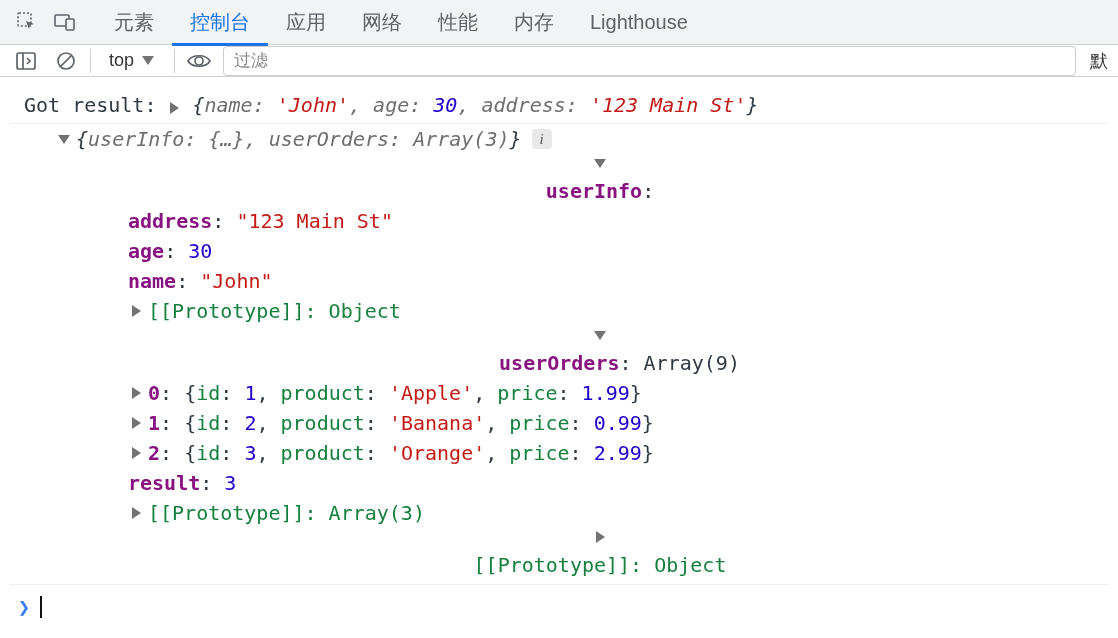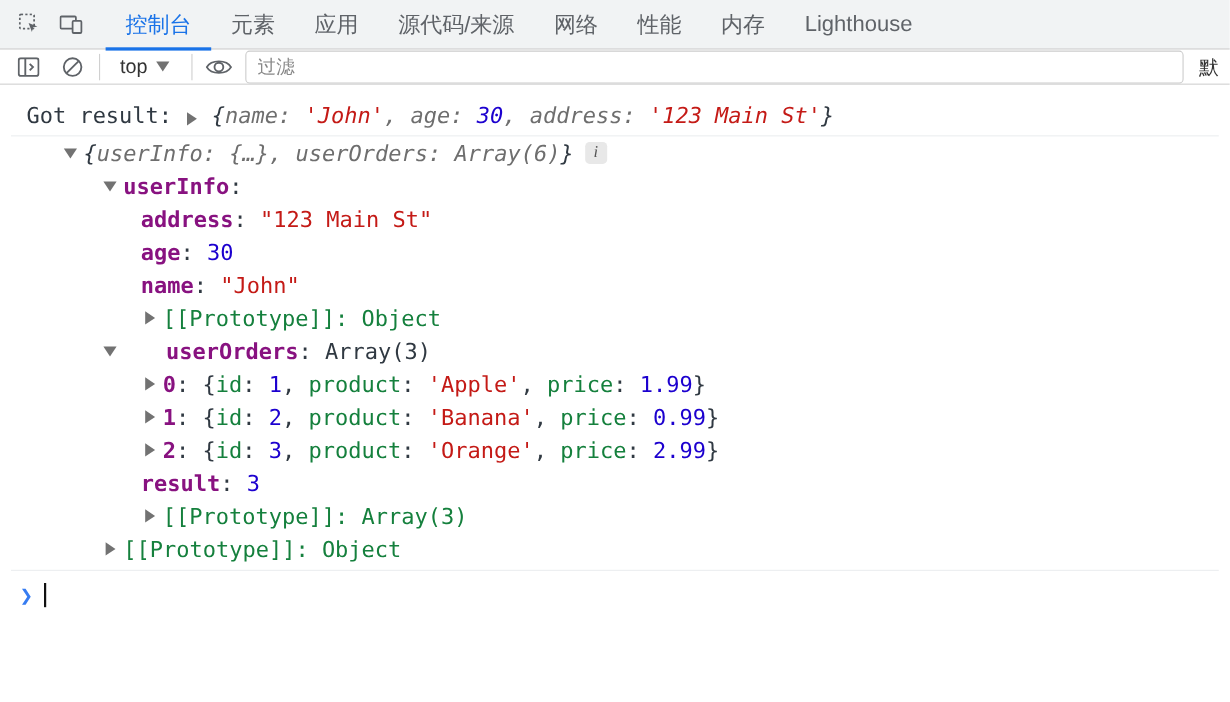--- a/index.html
+++ b/index.html
@@ -133,21 +133,21 @@
   .t-str    { color: #c41a16; } 
   .t-num    { color: #1c00cf; } 
   .t-plain  { color: #303942; }
   .t-dim    { color: #6e6e6e; font-style: italic; }
   .t-dimkey { color: #15803d; }
   .t-brace  { color: #303942; font-style: italic; }
 
   .tree { padding-left: 10px; }
   .node { line-height: 30px; }
   .lvl1 { padding-left: 36px; }
-  .lvl2 { padding-left: 72px; }
+  .lvl2 { padding-left: 72px; flex-direction: column; }
   .lvl3 { padding-left: 108px; }
   .label-line { display:flex; align-items:center; gap:4px; }
 
   
   .prompt-row {
     display: flex; align-items: center; gap: 10px;
     padding: 10px 4px 4px 8px;
     border-top: 1px solid #eceef0;
     margin-top: 4px;
   }
@@ -169,24 +169,23 @@
       <path d="M9 9 L17 12 L13 13 L12 17 Z" fill="#5f6368" stroke="none"></path>
     </svg>
   </div>
   <div class="icon-btn">
     <svg width="22" height="18" viewBox="0 0 22 18" fill="none" stroke="#5f6368" stroke-width="1.6">
       <rect x="1" y="2" width="14" height="11" rx="1"></rect>
       <rect x="12" y="6" width="8" height="11" rx="1" fill="#f1f3f4"></rect>
     </svg>
   </div>
   <div class="tabs">
+    <div class="tab">元素</div>
     <div class="tab active">控制台</div>
-    <div class="tab">元素</div>
     <div class="tab">应用</div>
-    <div class="tab">源代码/来源</div>
     <div class="tab">网络</div>
     <div class="tab">性能</div>
     <div class="tab">内存</div>
     <div class="tab">Lighthouse</div>
   </div>
 </div>
 
 <div class="subbar">
   <div class="icon-btn">
     <svg width="20" height="18" viewBox="0 0 20 18" fill="none" stroke="#5f6368" stroke-width="1.7">
@@ -230,21 +229,21 @@
       <span class="t-brace">{</span><span class="t-dim">name</span><span class="t-dim">: </span><span class="t-str" style="font-style:italic;">'John'</span><span class="t-dim">, </span><span class="t-dim">age</span><span class="t-dim">: </span><span class="t-num" style="font-style:italic;">30</span><span class="t-dim">, </span><span class="t-dim">address</span><span class="t-dim">: </span><span class="t-str" style="font-style:italic;">'123 Main St'</span><span class="t-brace">}</span>
     </span>
   </div>
 
   <div class="tree">
     <div class="node lvl1 label-line">
       <span class="arrow-hold">
           <span class="arrow down"></span>
         </span>
       <span>
-        <span class="t-brace">{</span><span class="t-dim">userInfo: {…}, userOrders: Array(6)</span><span class="t-brace">}</span>
+        <span class="t-brace">{</span><span class="t-dim">userInfo: {…}, userOrders: Array(3)</span><span class="t-brace">}</span>
       </span>
       <span class="info-badge">i</span>
     </div>
 
     <div class="node lvl2 label-line">
       <span class="arrow-hold">
           <span class="arrow down"></span>
         </span>
       <span><span class="t-key" style="font-weight:600;">userInfo</span><span class="t-plain">:</span></span>
     </div>
@@ -255,21 +254,21 @@
       <span class="arrow-hold">
           <span class="arrow right"></span>
         </span>
       <span class="t-dimkey">[[Prototype]]: Object</span>
     </div>
 
     <div class="node lvl2 label-line">
       <span class="arrow-hold">
           <span class="arrow down"></span>
         </span>
-      <span><span class="t-key" style="font-weight:600;margin-left:39px;">userOrders</span><span class="t-plain">: </span><span class="t-plain">Array(3)</span></span>
+      <span><span class="t-key" style="font-weight:600;margin-left:39px;">userOrders</span><span class="t-plain">: </span><span class="t-plain">Array(9)</span></span>
     </div>
     <div class="node lvl3 label-line">
       <span class="arrow-hold">
           <span class="arrow right"></span>
         </span>
       <span><span class="t-key" style="font-weight:600;">0</span><span class="t-plain">: </span><span class="t-plain">{</span><span class="t-dimkey">id</span><span class="t-plain">: </span><span class="t-num">1</span><span class="t-plain">, </span><span class="t-dimkey">product</span><span class="t-plain">: </span><span class="t-str">'Apple'</span><span class="t-plain">, </span><span class="t-dimkey">price</span><span class="t-plain">: </span><span class="t-num">1.99</span><span class="t-plain">}</span></span>
     </div>
     <div class="node lvl3 label-line">
       <span class="arrow-hold">
           <span class="arrow right"></span>

